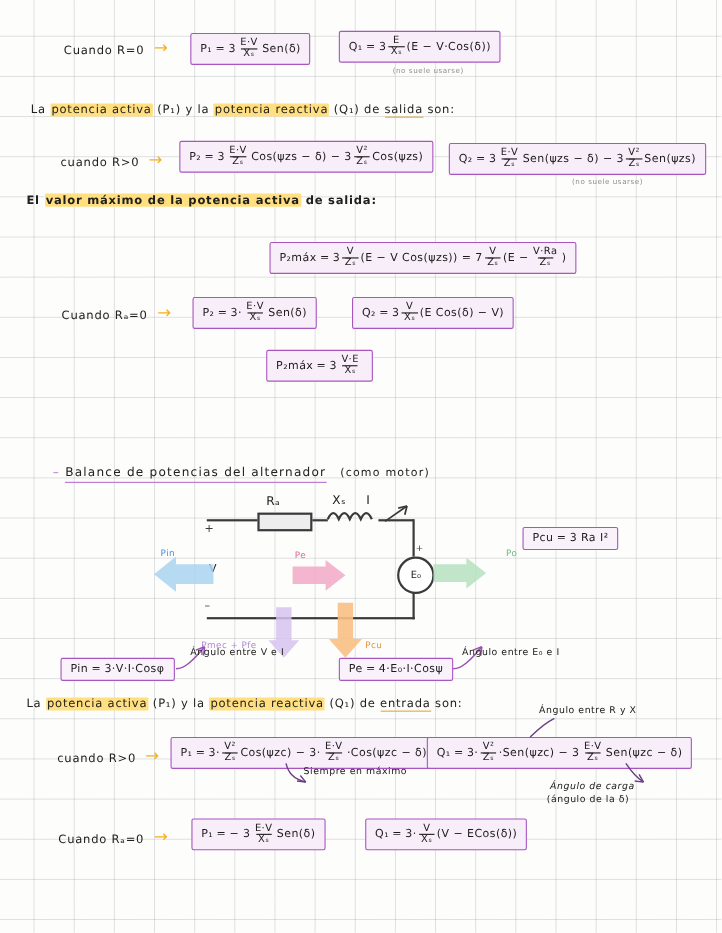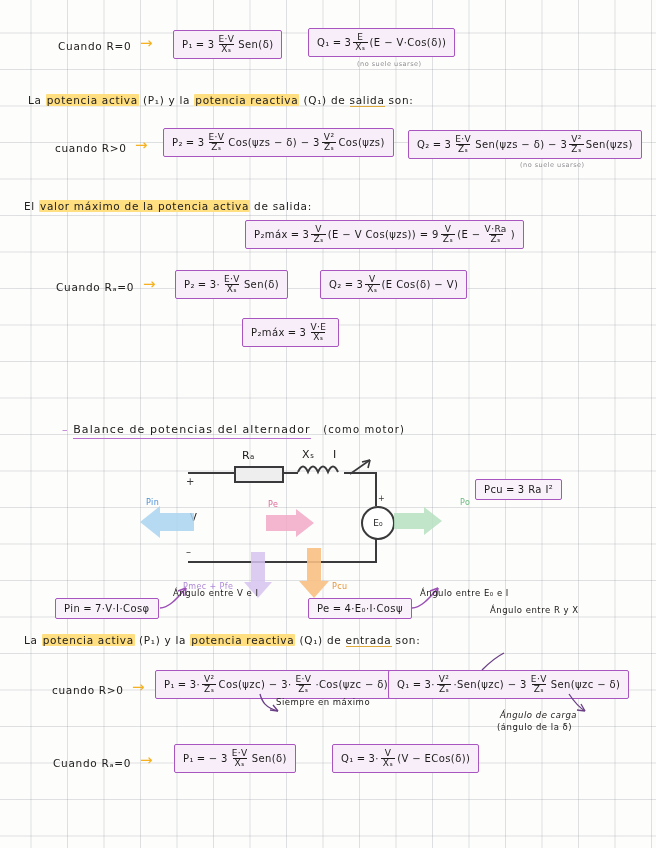--- a/index.html
+++ b/index.html
@@ -50,21 +50,21 @@
   .fr .d{font-size:9px;padding:0 2px;border-top:1.2px solid #1d1b1a;}
 
   .note{position:absolute;font-size:6.5px;color:#8e8e93;letter-spacing:.5px;white-space:nowrap;}
   .annot{position:absolute;font-size:8.5px;letter-spacing:.5px;white-space:nowrap;color:#22201f;}
 
   
   .arw{position:absolute;color:#f5b120;font-size:15px;line-height:1;}
   svg{position:absolute;overflow:visible;}
 
   
-  .head{position:absolute;font-size:11px;letter-spacing:1.1px;white-space:nowrap;margin-left:14px;}
+  .head{position:absolute;font-size:11px;letter-spacing:1.1px;white-space:nowrap;}
   .head .main{border-bottom:1.6px solid #b86fd0;padding-bottom:2px;}
   .dash{color:#b86fd0;}
 
   
   #circuit{position:absolute;left:150px;top:450px;width:270px;height:140px;}
   .wire{position:absolute;background:#3a3a3c;}
   .wh{height:2px;}
   .wv{width:2px;}
   .res{position:absolute;width:46px;height:13px;border:2px solid #3a3a3c;background:#eeeeee;}
   .lbl{position:absolute;font-size:11px;letter-spacing:.4px;}
@@ -142,33 +142,33 @@
     </span>
     <span>Sen(ψzs − δ) − 3</span>
     <span class="fr">
       <span class="n">V²</span>
       <span class="d">Zₛ</span>
     </span>
     <span>Sen(ψzs)</span>
   </div>
   <div class="note" style="left:520px;top:161px;">(no suele usarse)</div>
 
-  <div class="txt hand" style="left:24px;top:200px;">
+  <div class="txt hand" style="left:24px;top:176px;font-weight:bold;">
     <span>El </span><span class="hl">valor máximo de la potencia  activa</span><span> de  salida:</span>
   </div>
 
   <div class="fbox" style="left:245px;top:220px;">
     <span>P₂máx</span>
     <span style="margin:0 3px">=</span>
     <span>3</span>
     <span class="fr">
       <span class="n">V</span>
       <span class="d">Zₛ</span>
     </span>
-    <span>(E − V Cos(ψzs))  =  9</span>
+    <span>(E − V Cos(ψzs))  =  7</span>
     <span class="fr">
       <span class="n">V</span>
       <span class="d">Zₛ</span>
     </span>
     <span>(E −</span>
     <span class="fr">
       <span class="n">V·Ra</span>
       <span class="d">Zₛ</span>
     </span>
     <span>)</span>
@@ -277,21 +277,21 @@
 
   <div class="fbox soft" style="left:475px;top:479px;">
     <span>Pcu</span>
     <span style="margin:0 3px">=</span>
     <span>3 Ra I²</span>
   </div>
 
   <div class="fbox soft" style="left:55px;top:598px;">
     <span>Pin</span>
     <span style="margin:0 3px">=</span>
-    <span>7·V·I·Cosφ</span>
+    <span>3·V·I·Cosφ</span>
   </div>
   <svg style="left:158px;top:584px;width:34px;height:26px;" viewBox="0 0 34 26">
     <path d="M2 24 C10 24 18 16 28 4" stroke="#9b4fb5" stroke-width="1.4" fill="none"></path>
     <path d="M28 4 L20 7 M28 4 L27 12" stroke="#9b4fb5" stroke-width="1.4" fill="none"></path>
   </svg>
   <div class="annot" style="left:173px;top:588px;">Ángulo entre V e I</div>
 
   <div class="fbox soft" style="left:308px;top:598px;">
     <span>Pe</span>
     <span style="margin:0 3px">=</span>
@@ -343,21 +343,21 @@
     <span class="fr">
       <span class="n">E·V</span>
       <span class="d">Zₛ</span>
     </span>
     <span>Sen(ψzc − δ)</span>
   </div>
 
   <svg style="left:480px;top:650px;width:30px;height:22px;" viewBox="0 0 30 22">
     <path d="M2 20 C8 14 14 8 24 3" stroke="#6a3f86" stroke-width="1.3" fill="none"></path>
   </svg>
-  <div class="annot" style="left:490px;top:605px;">Ángulo entre R y X</div>
+  <div class="annot" style="left:490px;top:641px;">Ángulo entre R y X</div>
 
   <svg style="left:565px;top:692px;width:28px;height:22px;" viewBox="0 0 28 22">
     <path d="M4 2 C8 8 12 14 20 19" stroke="#6a3f86" stroke-width="1.3" fill="none"></path>
     <path d="M20 19 L12 18 M20 19 L16 12" stroke="#6a3f86" stroke-width="1.3" fill="none"></path>
   </svg>
   <div class="annot" style="left:500px;top:710px;font-style:italic;">Ángulo de carga</div>
   <div class="annot" style="left:497px;top:722px;">(ángulo de la δ)</div>
 
   <div class="txt hand" style="left:53px;top:757px;">Cuando Rₐ=0</div>
   <div class="arw" style="left:140px;top:753px;">→</div>

